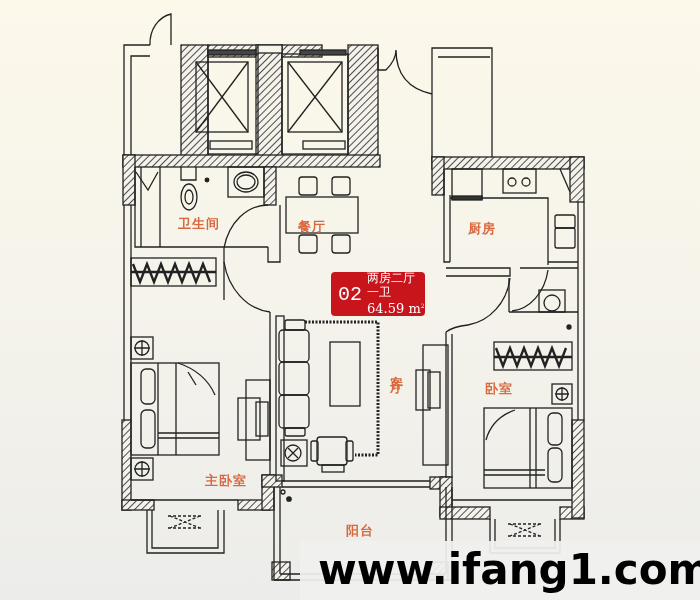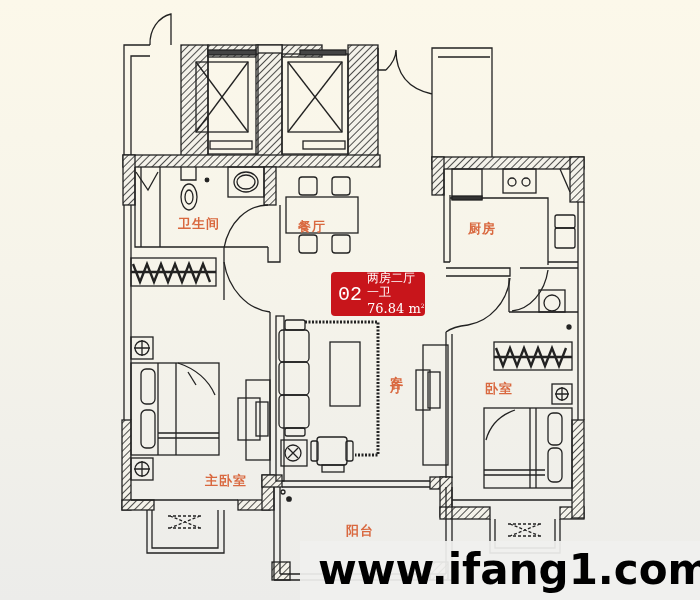--- a/index.html
+++ b/index.html
@@ -215,18 +215,18 @@
 <div class="room-label" style="left:468px;top:220px;">厨房</div>
 <div class="room-label vlabel" style="left:387px;top:365px;">客厅</div>
 <div class="room-label" style="left:485px;top:380px;">卧室</div>
 <div class="room-label" style="left:177px;top:472px;margin-left:28px;">主卧室</div>
 <div class="room-label" style="left:346px;top:522px;">阳台</div>
 
 <div id="badge">
   <span class="num">02</span>
   <div class="txt">
     <div class="t1">两房二厅一卫</div>
-    <div class="t2"><span>76.84</span> <span>m</span><sup>2</sup></div>
+    <div class="t2"><span>64.59</span> <span>m</span><sup>2</sup></div>
   </div>
 </div>
 
 <div id="watermark-bg"></div>
 <div id="watermark">www.ifang1.com</div>
 
 </body></html>

